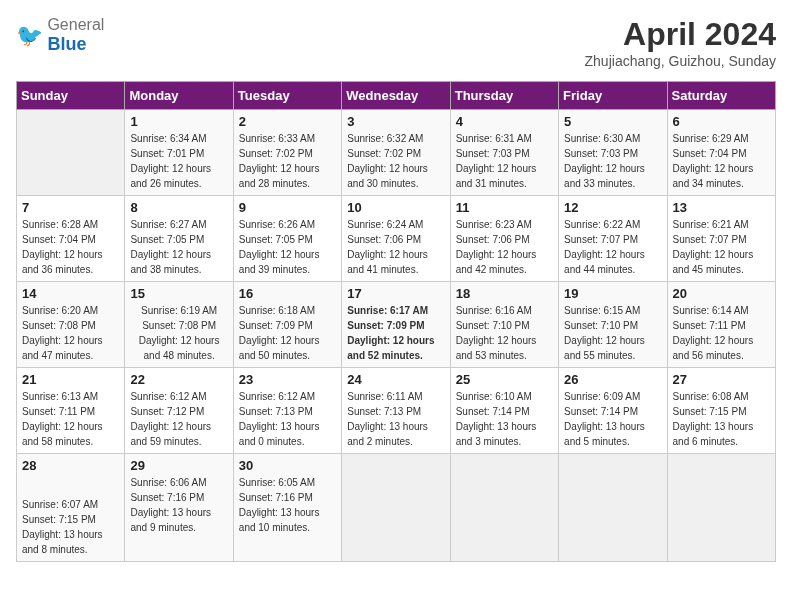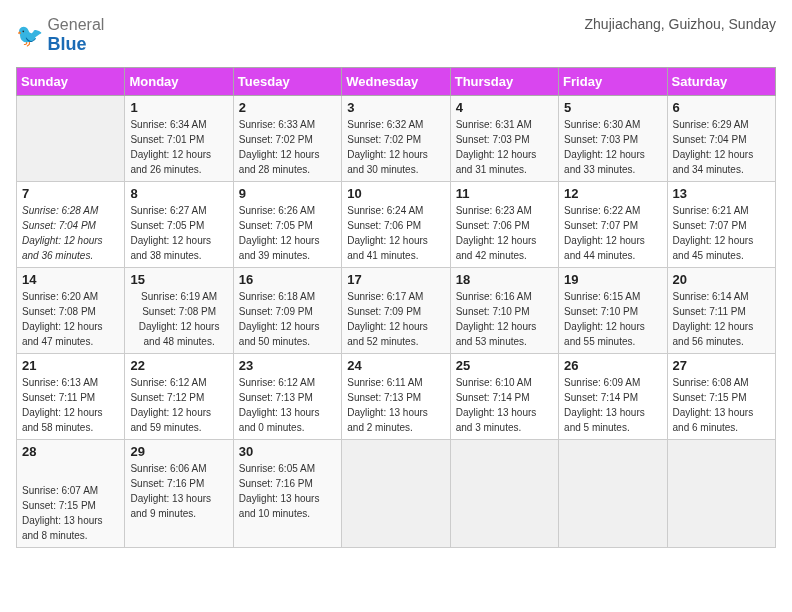--- a/index.html
+++ b/index.html
@@ -45,21 +45,21 @@
     }
     .location {
       font-size: 14px;
       color: #555;
     }
     table {
       width: 100%;
       border-collapse: collapse;
     }
     thead tr th {
-      background-color: #d946ef;
+      background-color: #701a75;
       color: #fff;
       font-size: 13px;
       font-weight: bold;
       padding: 6px 4px;
       text-align: left;
       border: 1px solid #aaa;
       margin-left: 27px;
     }
     tbody tr td {
       vertical-align: top;
@@ -93,20 +93,21 @@
 
 <div class="header-area">
   <div class="logo">
     <span class="logo-bird">🐦</span>
     <div>
       <span class="logo-text-general">General</span><br>
       <span class="logo-text-blue">Blue</span>
     </div>
   </div>
   <div class="title-area">
+    <div class="month-title">April 2024</div>
     <div class="location">Zhujiachang, Guizhou, Sunday</div>
   </div>
 </div>
 
 <table>
   <thead>
     <tr id="weekday-header">
         <th>Sunday</th>
         <th>Monday</th>
         <th>Tuesday</th>
@@ -158,21 +159,21 @@
           <span class="day-num">6</span>
           <div class="day-info" style="white-space: pre-line;">Sunrise: 6:29 AM
 Sunset: 7:04 PM
 Daylight: 12 hours
 and 34 minutes.</div>
         </td>
       </tr>
       <tr>
         <td>
           <span class="day-num">7</span>
-          <div class="day-info" style="white-space: pre-line; font-style: italic;">Sunrise: 6:28 AM
+          <div class="day-info" style="white-space: pre-line;">Sunrise: 6:28 AM
 Sunset: 7:04 PM
 Daylight: 12 hours
 and 36 minutes.</div>
         </td>
         <td>
           <span class="day-num">8</span>
           <div class="day-info" style="white-space: pre-line;">Sunrise: 6:27 AM
 Sunset: 7:05 PM
 Daylight: 12 hours
 and 38 minutes.</div>
@@ -230,21 +231,21 @@
         </td>
         <td>
           <span class="day-num">16</span>
           <div class="day-info" style="white-space: pre-line;">Sunrise: 6:18 AM
 Sunset: 7:09 PM
 Daylight: 12 hours
 and 50 minutes.</div>
         </td>
         <td>
           <span class="day-num">17</span>
-          <div class="day-info" style="white-space: pre-line;">Sunrise: 6:17 AM
+          <div class="day-info" style="white-space: pre-line; font-weight: bold;">Sunrise: 6:17 AM
 Sunset: 7:09 PM
 Daylight: 12 hours
 and 52 minutes.</div>
         </td>
         <td>
           <span class="day-num">18</span>
           <div class="day-info" style="white-space: pre-line;">Sunrise: 6:16 AM
 Sunset: 7:10 PM
 Daylight: 12 hours
 and 53 minutes.</div>

